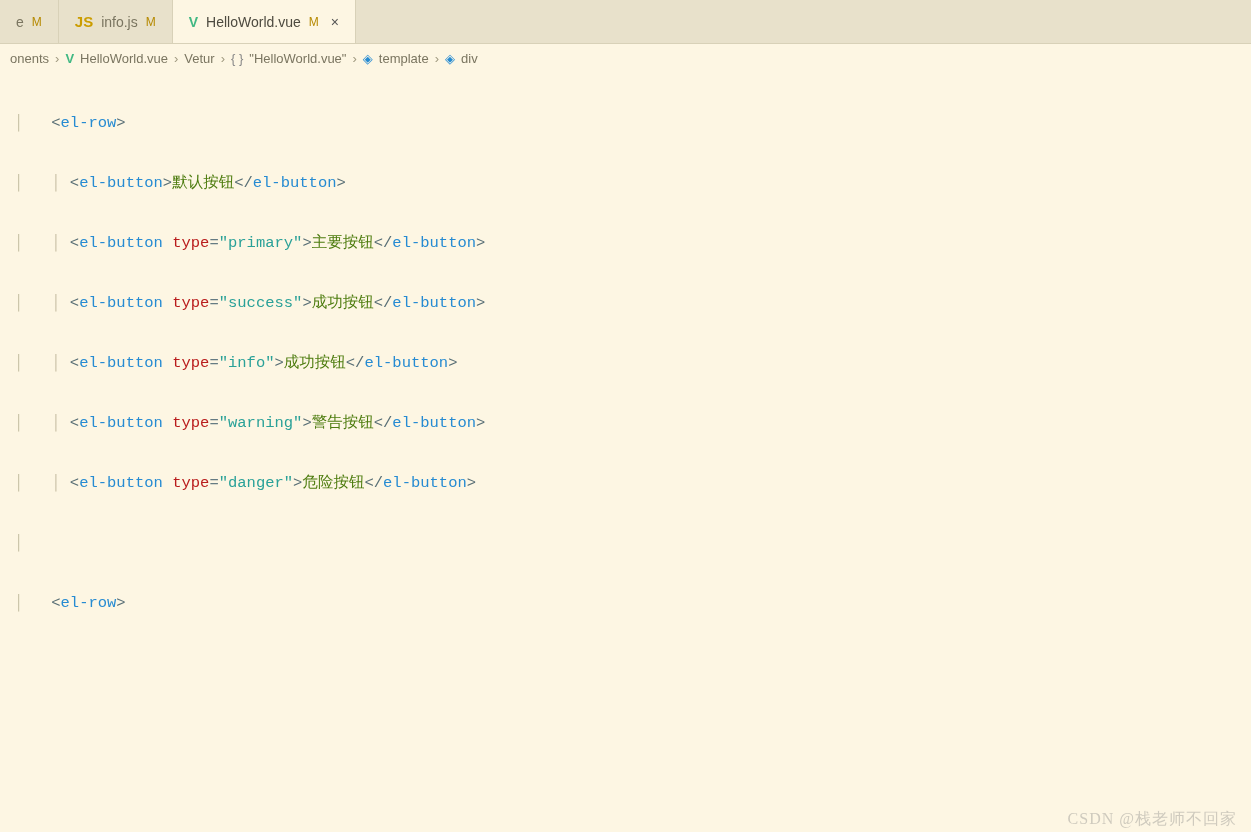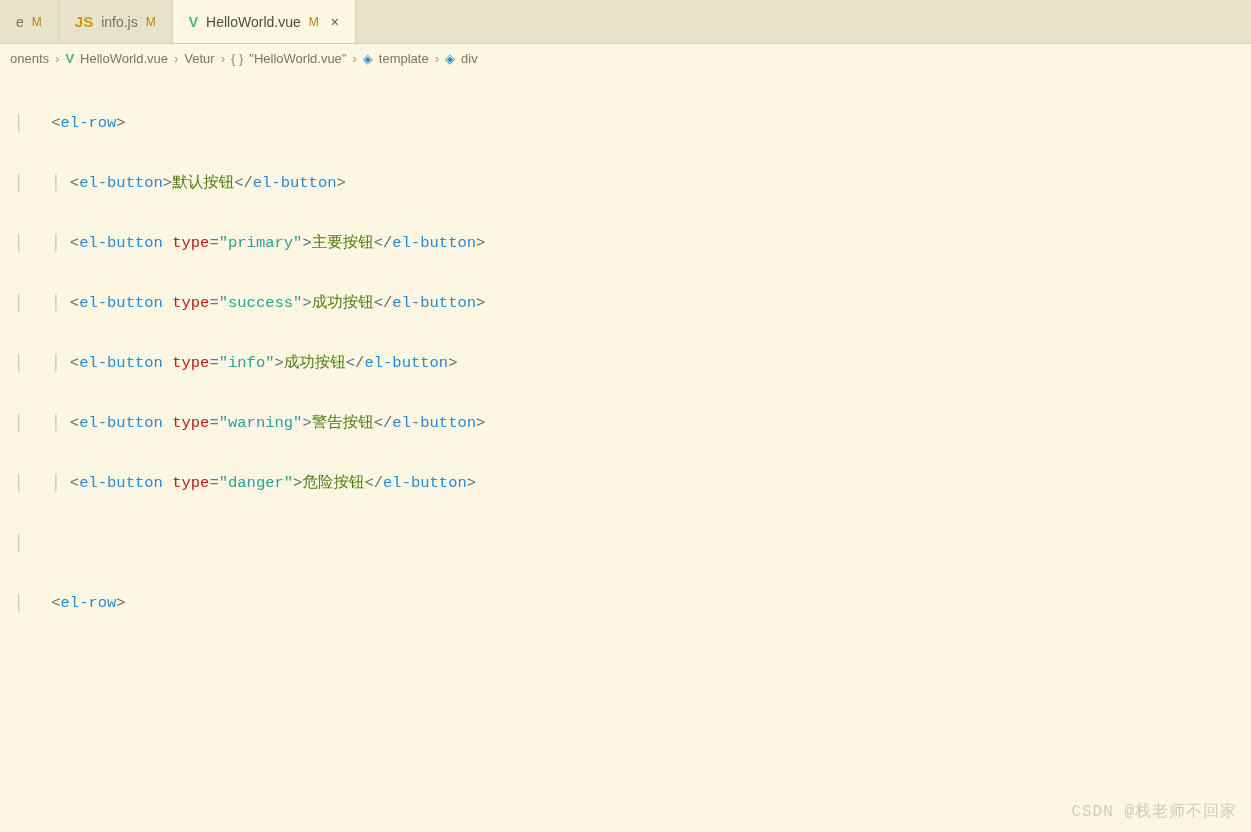--- a/index.html
+++ b/index.html
@@ -58,23 +58,23 @@
   .c-tag   { color: #268bd2; }
   .c-punc  { color: #586e75; }
   .c-attr  { color: #b91c1c; }
   .c-str   { color: #2aa198; }
   .c-text  { color: #4d7c0f; }
   .c-eq    { color: #657b83; }
   .guide   { color: #c9c2a7; }
   .watermark {
     position: fixed;
     right: 14px;
-    bottom: 10px;
+    bottom: 2px;
     color: rgba(120,120,120,0.35);
-    font-family: Liberation Mono, monospace;
+    font-family: Liberation Serif, serif;
     font-size: 16px;
     letter-spacing: 1px;
   }
   .vue-icon { color: #41b883; font-weight: bold; }
   .js-icon { color: #cb9d00; font-size: 15px; font-weight: bold; }
   .brace-icon { color: #888; }
   .cube-icon { color: #268bd2; }
 </style>
 </head>
 <body>

